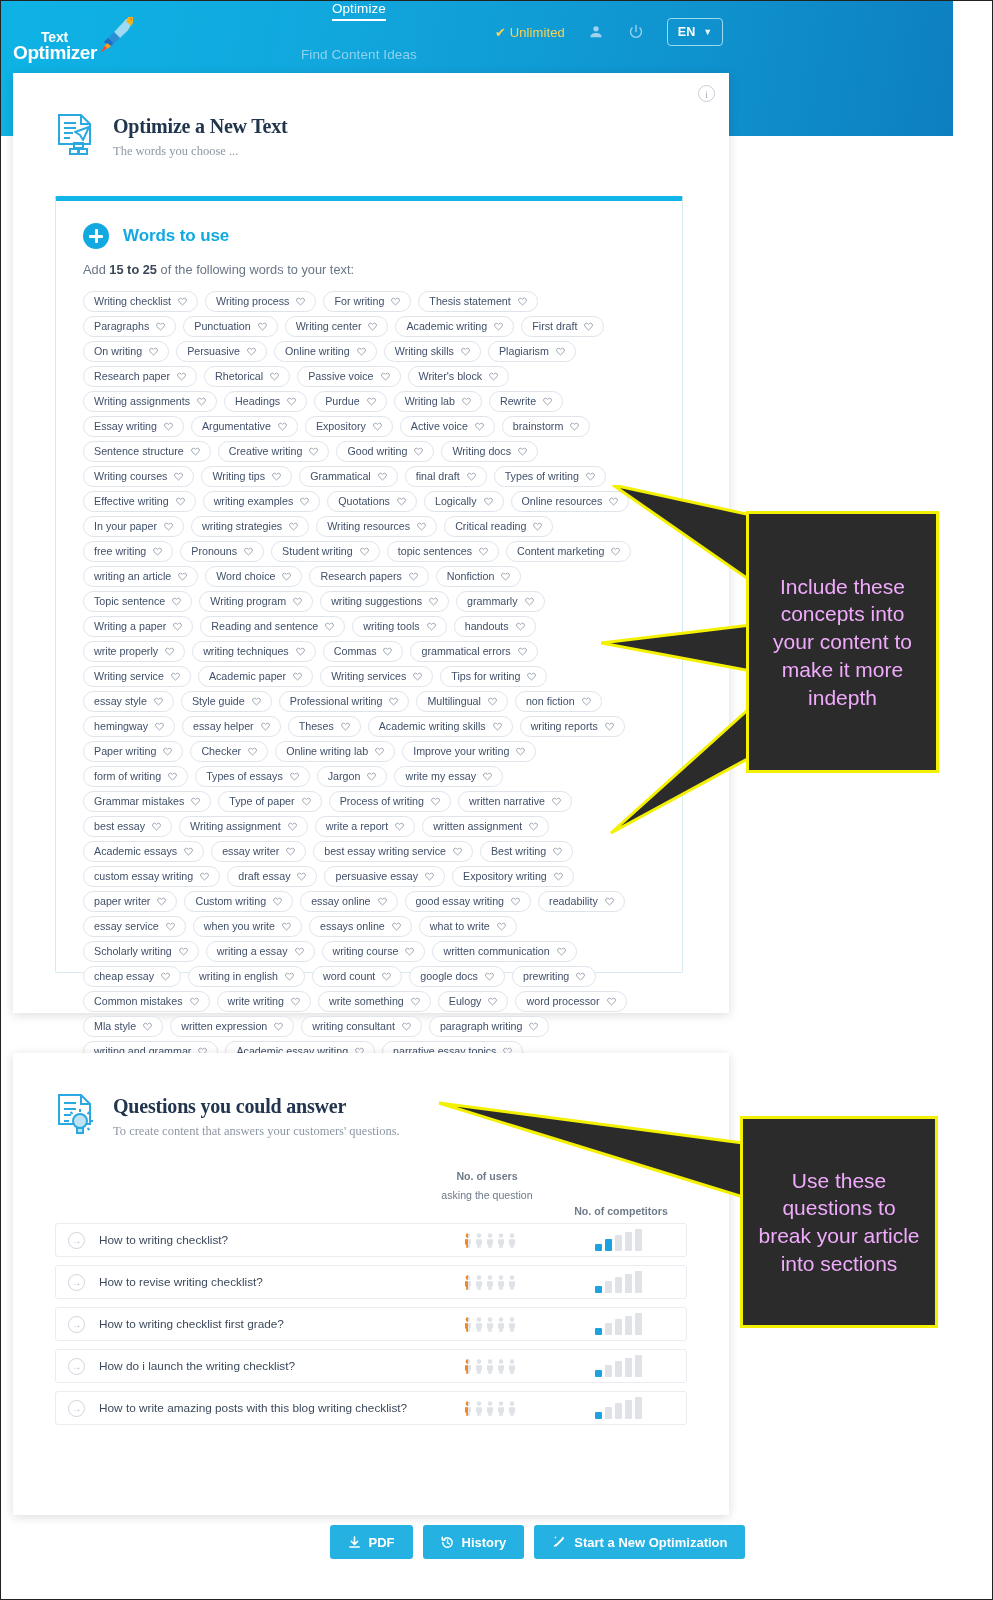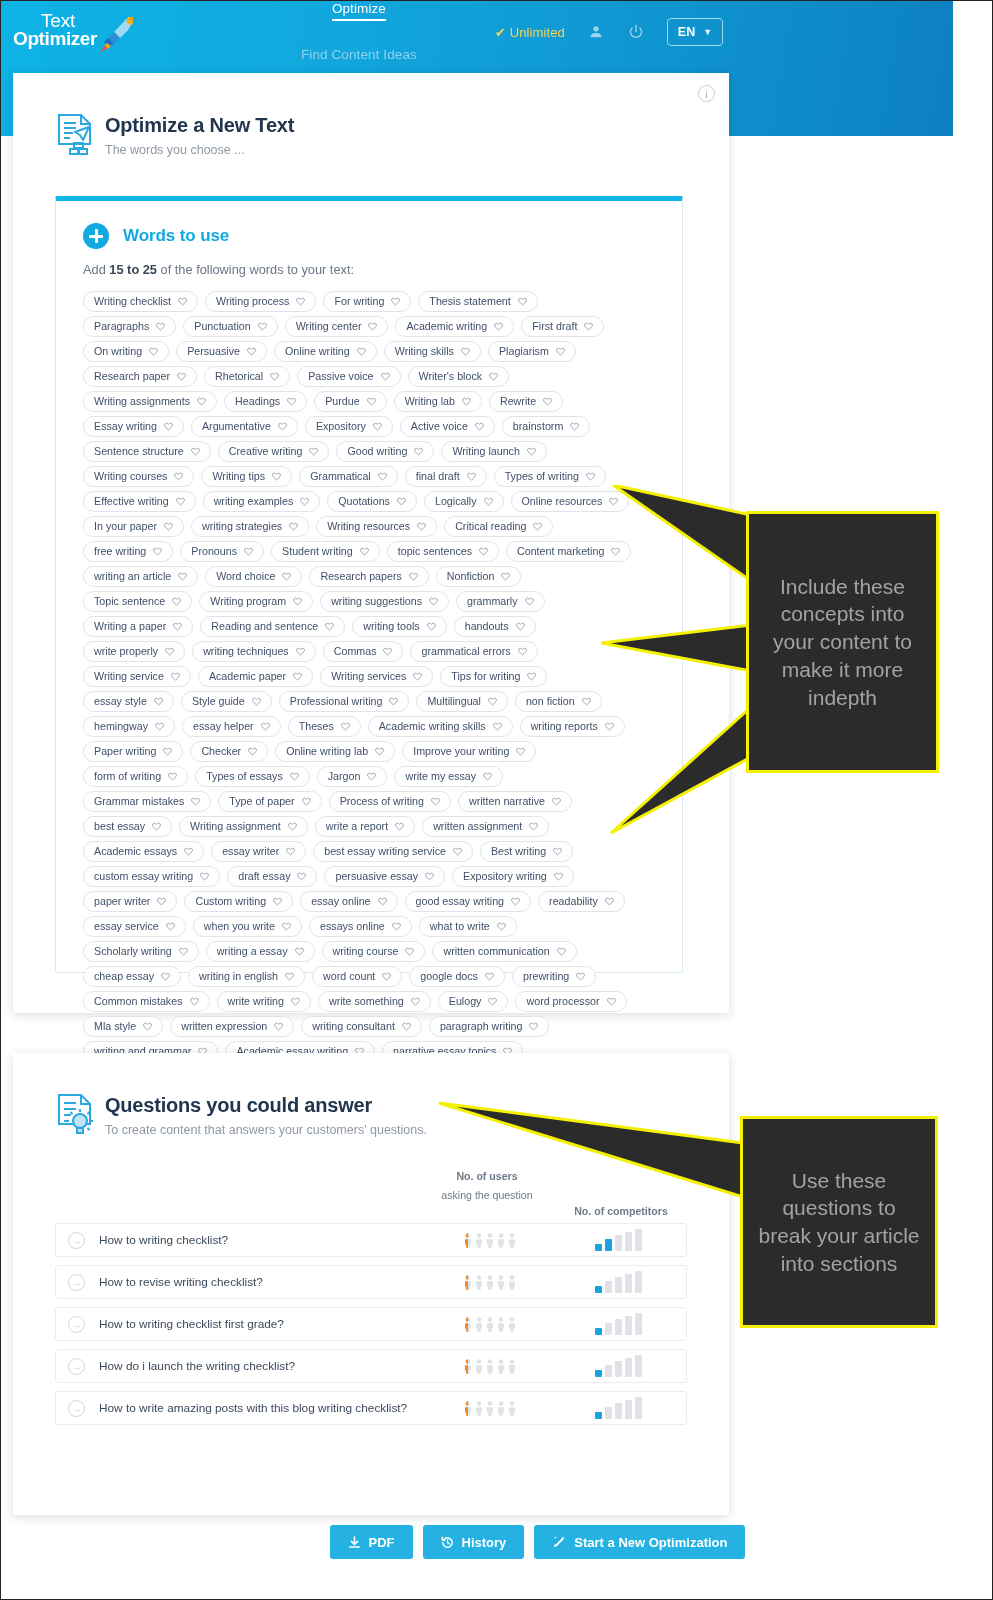--- a/index.html
+++ b/index.html
@@ -39,24 +39,25 @@
     width: 130px; height: 52px;
   }
   .logo-text {
     position: absolute;
     left: 0; top: 4px;
     color: #ffffff;
     line-height: 1;
   }
   .logo-text .l1 {
     display: block;
-    font-size: 19px;
-    font-weight: 400;
+    font-size: 14px;
+    font-weight: 700;
     margin-left: 28px;
     letter-spacing: -0.2px;
+    margin-top: 19px;
   }
   .logo-text .l2 {
     display: block;
     font-size: 19px;
     font-weight: 700;
     letter-spacing: -0.4px;
     margin-top: -1px;
   }
   .rocket {
     position: absolute;
@@ -137,22 +138,23 @@
     border-radius: 50%;
     color: #aeb4bd;
     font-size: 11px;
     font-family: "Liberation Serif", serif;
     display: flex; align-items: center; justify-content: center;
     cursor: pointer;
   }
   .sec-head {
     position: absolute;
     display: flex;
-    align-items: center;
-    gap: 4px;
+    align-items: flex-end;
+    gap: 12px;
+    font-family: Liberation Serif, serif;
   }
   .sec-title {
     font-size: 20px;
     font-weight: 700;
     color: #21354e;
     letter-spacing: -0.2px;
   }
   .sec-sub {
     font-size: 12.5px;
     color: #8e98a6;
@@ -323,21 +325,21 @@
     gap: 8px;
     cursor: pointer;
   }
   .fbtn .gi { display: inline-flex; align-items: center; }
 
   
   .callout {
     position: absolute;
     background: #2b2b2b;
     border: 3px solid #f3f000;
-    color: #a3a3a3;
+    color: #f0abfc;
     text-align: center;
     font-size: 21px;
     line-height: 1.32;
     display: flex;
     align-items: center;
     justify-content: center;
     padding: 10px 12px;
     z-index: 30;
   }
   #callout-1 { left: 745px; top: 510px; width: 193px; height: 262px; }
@@ -677,21 +679,21 @@
           </div>
           <div class="chip">
             <span>Good writing</span>
             <span style="display: inline-flex;">
               <svg class="heart" viewBox="0 0 12 11">
                 <path d="M6 10.2 1.3 5.6a2.7 2.7 0 0 1 3.8-3.8L6 2.7l.9-.9a2.7 2.7 0 0 1 3.8 3.8z" fill="none" stroke="currentColor" stroke-width="1.1"></path>
               </svg>
             </span>
           </div>
           <div class="chip">
-            <span>Writing launch</span>
+            <span>Writing docs</span>
             <span style="display: inline-flex;">
               <svg class="heart" viewBox="0 0 12 11">
                 <path d="M6 10.2 1.3 5.6a2.7 2.7 0 0 1 3.8-3.8L6 2.7l.9-.9a2.7 2.7 0 0 1 3.8 3.8z" fill="none" stroke="currentColor" stroke-width="1.1"></path>
               </svg>
             </span>
           </div>
           <div class="chip">
             <span>Writing courses</span>
             <span style="display: inline-flex;">
               <svg class="heart" viewBox="0 0 12 11">

